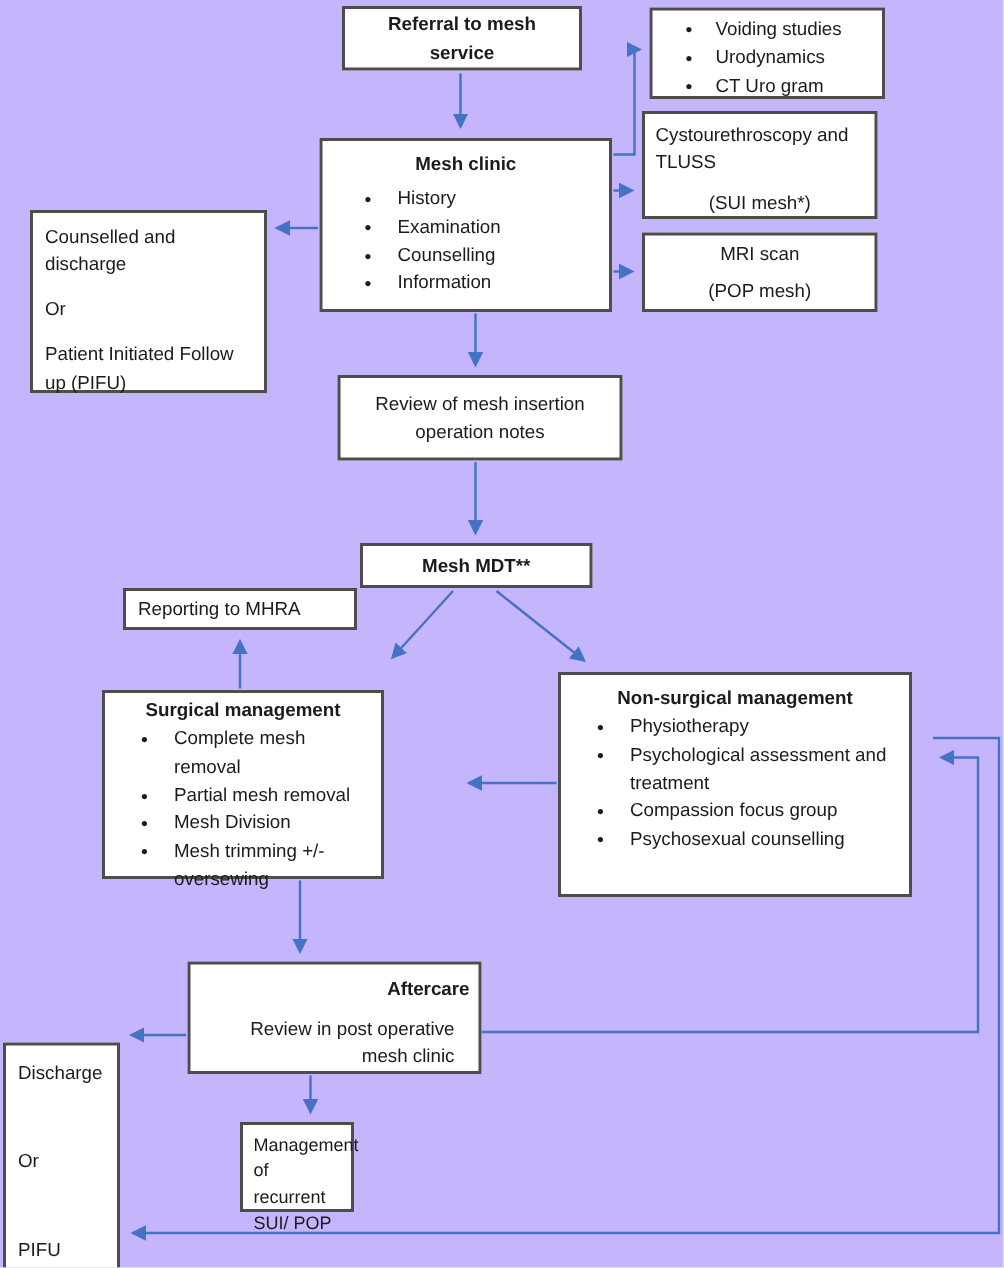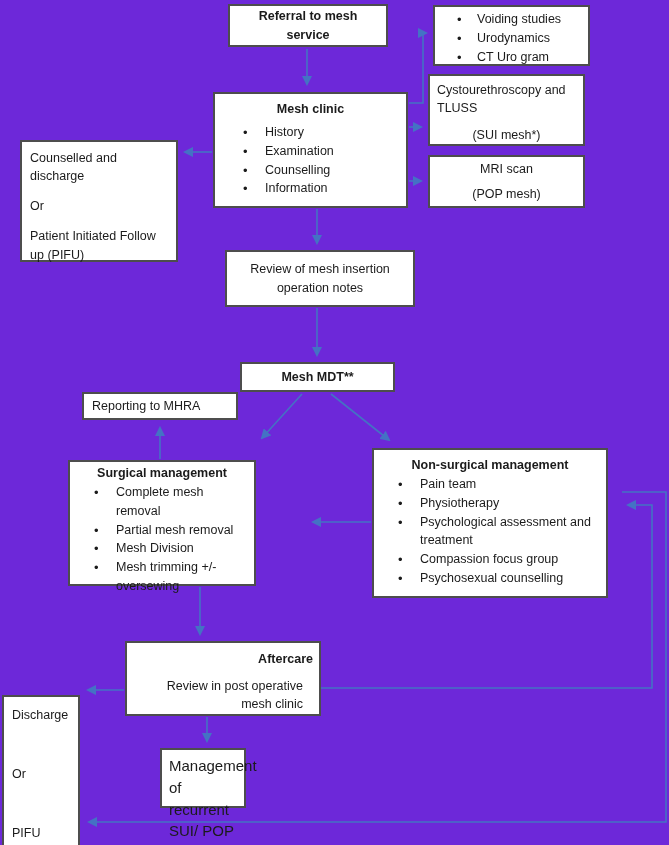--- a/index.html
+++ b/index.html
@@ -9,21 +9,21 @@
   }
   *{margin:0;padding:0;box-sizing:border-box;}
   html,body{background:#ffffff;}
   body{
     font-family:"Liberation Sans","DejaVu Sans",sans-serif;
     color:var(--text);
   }
   .canvas{
     position:relative;
     width:669px;height:845px;
-    background:#6d28d9;
+    background:#c4b5fd;
     overflow:hidden;
   }
   .edges{
     position:absolute;left:0;top:0;width:669px;height:845px;
     pointer-events:none;
   }
   .edge{
     fill:none;
     stroke:var(--arrow);
     stroke-width:1.6;
@@ -71,21 +71,21 @@
   .n-surgical{left:68px;top:460px;width:188px;height:126px;padding-top:2px;}
   .n-surgical .title{text-align:center;margin-bottom:1px;}
   .n-surgical ul.bullets li{padding-left:40px;}
   .n-surgical ul.bullets li::before{left:18px;}
   .n-nonsurgical{left:372px;top:448px;width:236px;height:150px;padding-top:6px;}
   .n-nonsurgical .title{text-align:center;margin-bottom:1px;}
   .n-nonsurgical ul.bullets li{padding-left:40px;}
   .n-nonsurgical ul.bullets li::before{left:18px;}
   .n-aftercare{left:125px;top:641px;width:196px;height:75px;text-align:right;padding-top:7px;}
   .n-aftercare .body{margin-top:9px;padding:0 10px;}
-  .n-recurrent{left:160px;top:748px;width:86px;height:60px;font-size:15px;padding:5px 7px;line-height:1.45;}
+  .n-recurrent{left:160px;top:748px;width:76px;height:60px;font-size:12px;padding:5px 7px;line-height:1.45;}
   .n-discharge{left:2px;top:675px;width:78px;height:168px;padding:9px 8px;margin-top:20px;}
   .n-discharge .para{margin-bottom:41px;}
 </style>
 </head>
 <body>
 
 <div class="canvas">
 
   <svg class="edges" width="669" height="845" viewBox="0 0 669 845" xmlns="http://www.w3.org/2000/svg">
     <defs>
@@ -167,21 +167,20 @@
       <li>Complete mesh removal</li>
       <li>Partial mesh removal</li>
       <li>Mesh Division</li>
       <li>Mesh trimming +/- oversewing</li>
     </ul>
   </div>
 
   <div class="node n-nonsurgical">
     <div class="title">Non-surgical management</div>
     <ul class="bullets">
-      <li>Pain team</li>
       <li>Physiotherapy</li>
       <li>Psychological assessment and treatment</li>
       <li>Compassion focus group</li>
       <li>Psychosexual counselling</li>
     </ul>
   </div>
 
   <div class="node n-aftercare">
     <div class="title">Aftercare</div>
     <div class="body">Review in post operative mesh clinic</div>

